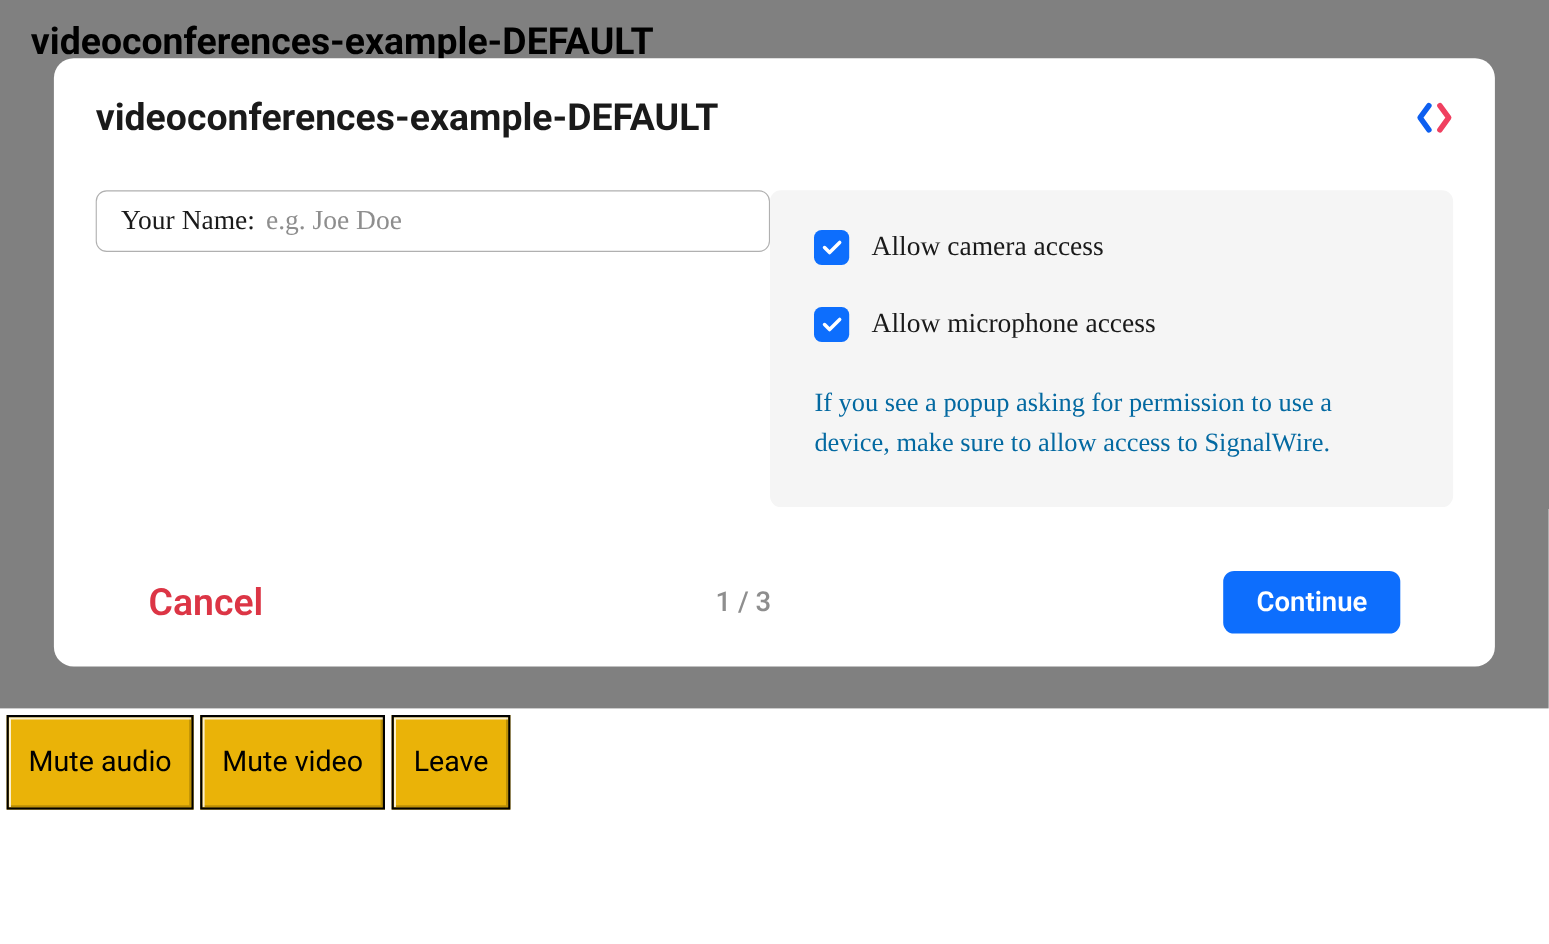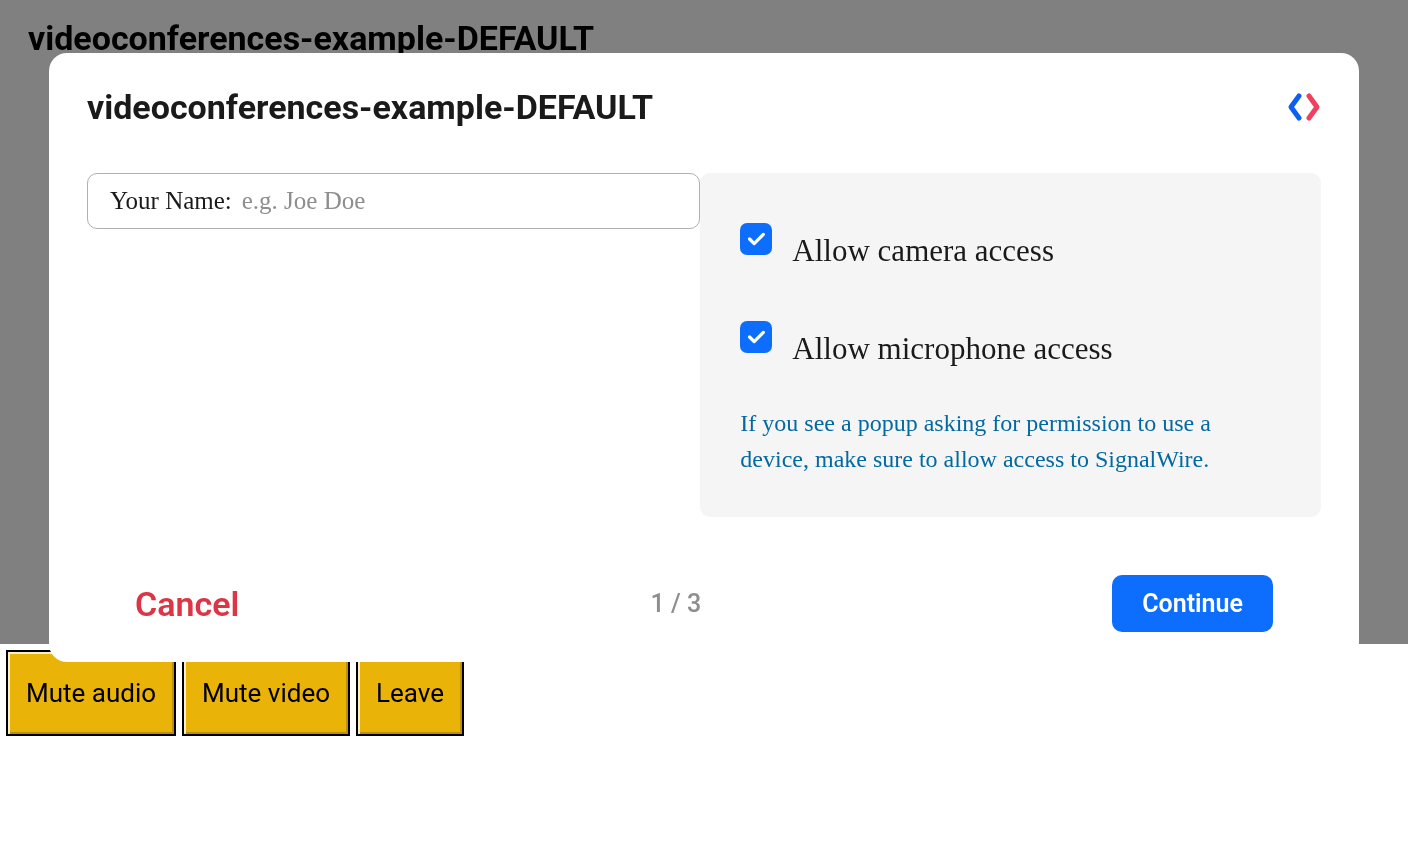--- a/index.html
+++ b/index.html
@@ -109,23 +109,22 @@
       align-items: center;
       justify-content: center;
       cursor: pointer;
       flex-shrink: 0;
     }
     .checkbox svg {
       width: 22px;
       height: 22px;
     }
     .checkbox-label {
-      font-size: 31px;
-      color: #1a1a1a;
-      margin-top: 24px;
+      font-size: 25px;
+      color: #1a1a1a;
     }
     .hint-text {
       font-size: 24px;
       color: #0369a1;
       line-height: 1.5;
     }
     .modal-footer {
       display: flex;
       justify-content: space-between;
       align-items: center;

